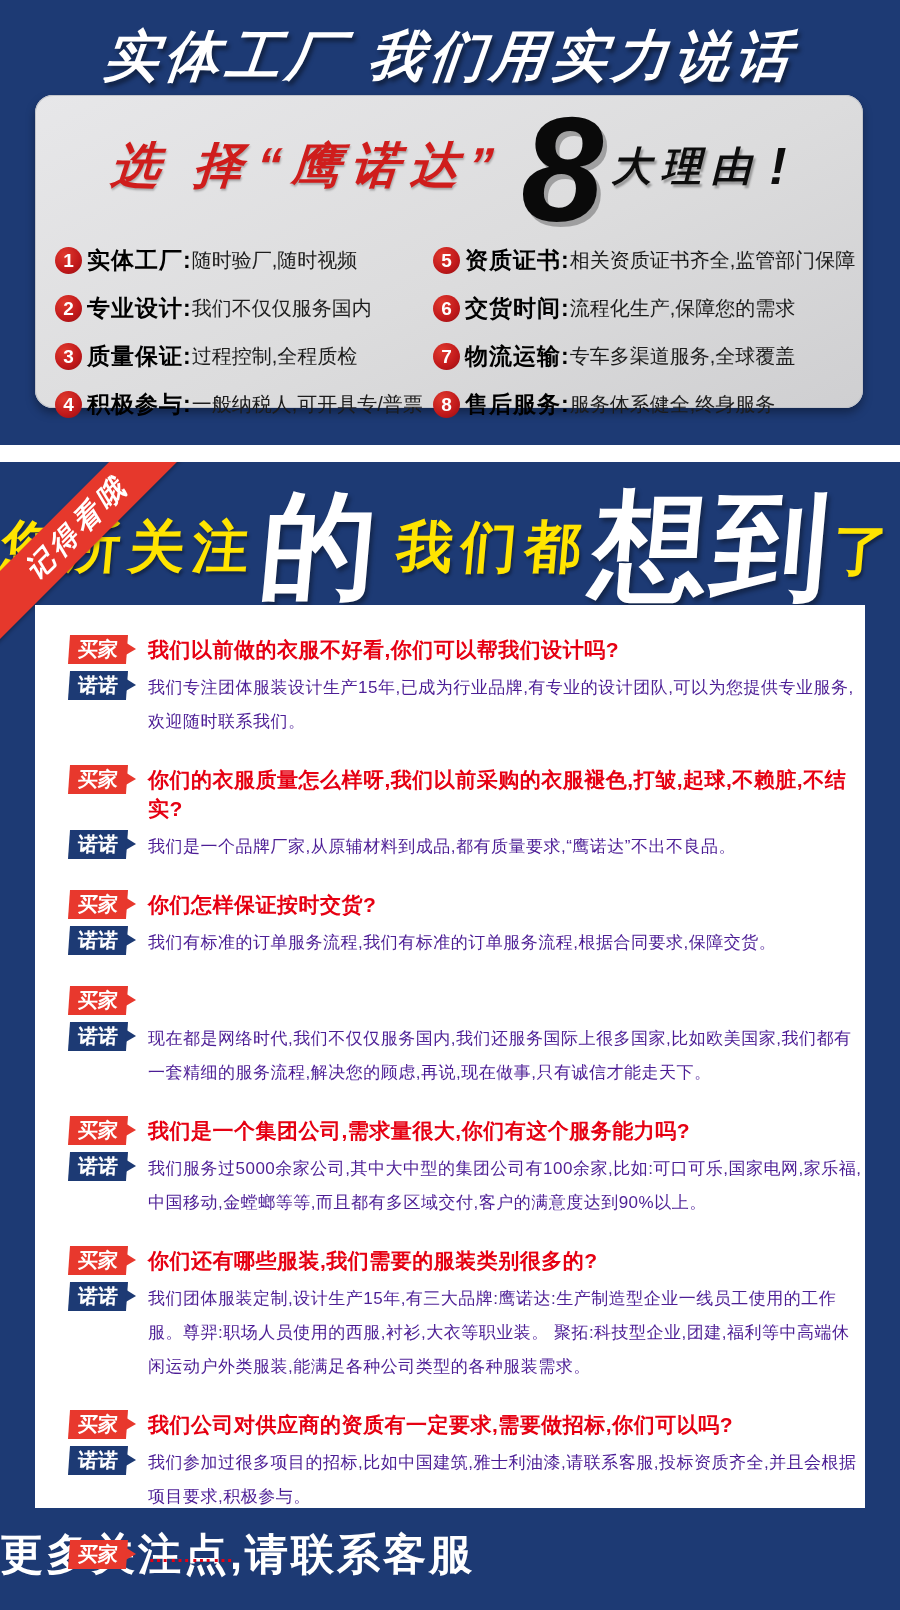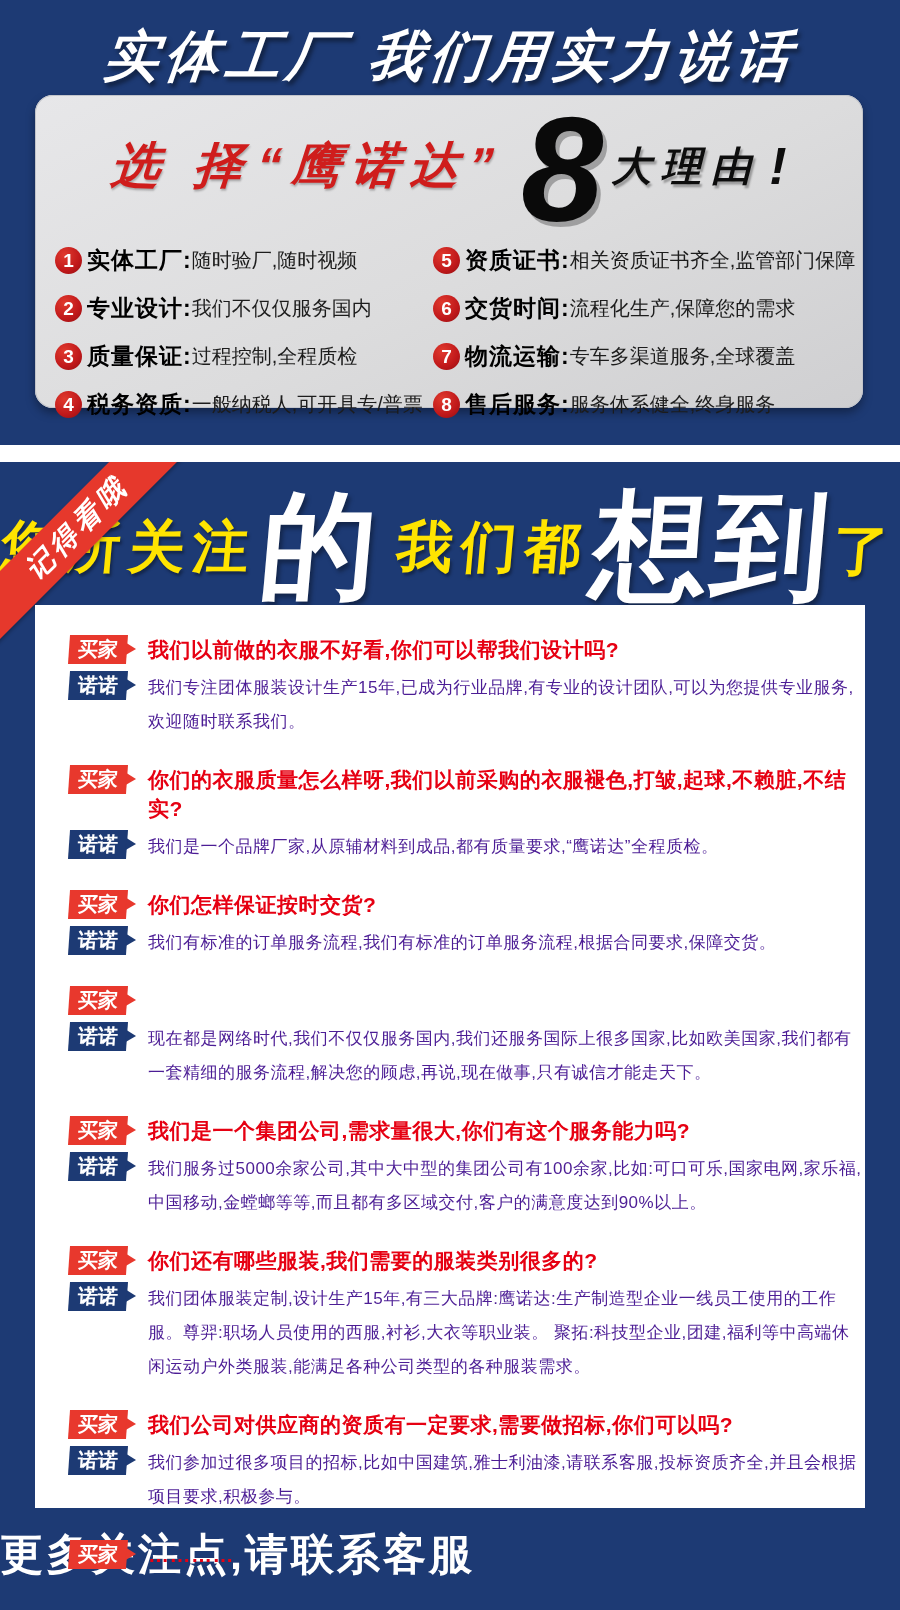--- a/index.html
+++ b/index.html
@@ -132,21 +132,21 @@
             <span class="reason-label">专业设计:</span>
             <span class="reason-text">我们不仅仅服务国内</span>
           </div>
           <div class="reason">
             <span class="num-circle">3</span>
             <span class="reason-label">质量保证:</span>
             <span class="reason-text">过程控制,全程质检</span>
           </div>
           <div class="reason">
             <span class="num-circle">4</span>
-            <span class="reason-label">税务资质:</span>
+            <span class="reason-label">积极参与:</span>
             <span class="reason-text">一般纳税人,可开具专/普票</span>
           </div>
         </div>
         <div class="reason-col right">
           <div class="reason">
             <span class="num-circle">5</span>
             <span class="reason-label">资质证书:</span>
             <span class="reason-text">相关资质证书齐全,监管部门保障</span>
           </div>
           <div class="reason">
@@ -197,21 +197,21 @@
         </div>
       </div>
 
       <div class="qa-block">
         <div class="qa-row q">
           <span class="qa-tag tag-buyer">买家</span>
           <span class="q-text">你们的衣服质量怎么样呀,我们以前采购的衣服褪色,打皱,起球,不赖脏,不结实?</span>
         </div>
         <div class="qa-row a">
           <span class="qa-tag tag-seller">诺诺</span>
-          <span class="a-text">我们是一个品牌厂家,从原辅材料到成品,都有质量要求,“鹰诺达”全程质检。</span>
+          <span class="a-text">我们是一个品牌厂家,从原辅材料到成品,都有质量要求,“鹰诺达”不出不良品。</span>
         </div>
       </div>
 
       <div class="qa-block">
         <div class="qa-row q">
           <span class="qa-tag tag-buyer">买家</span>
           <span class="q-text">你们怎样保证按时交货?</span>
         </div>
         <div class="qa-row a">
           <span class="qa-tag tag-seller">诺诺</span>

